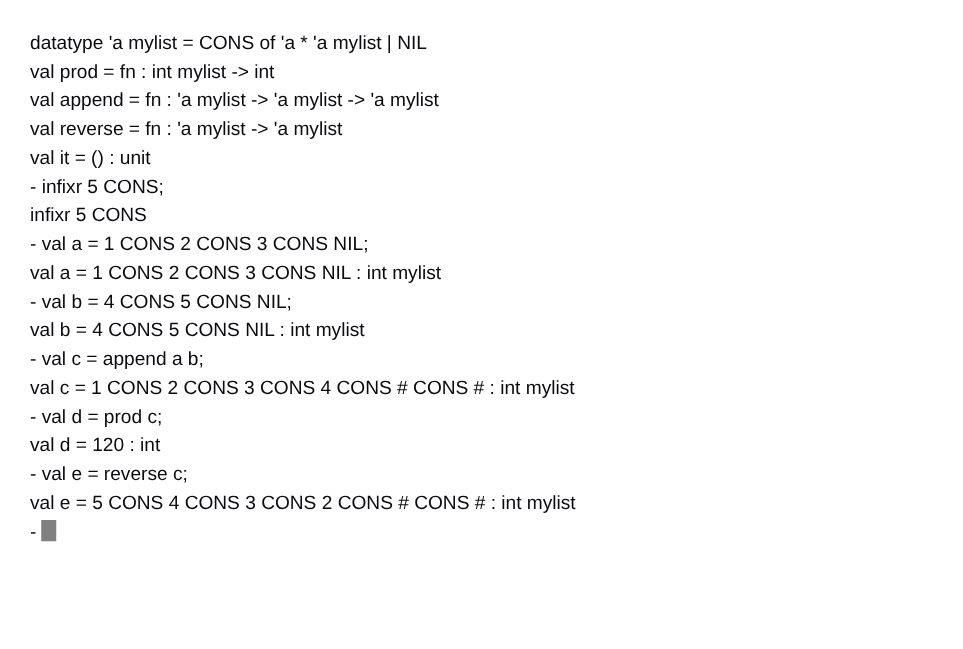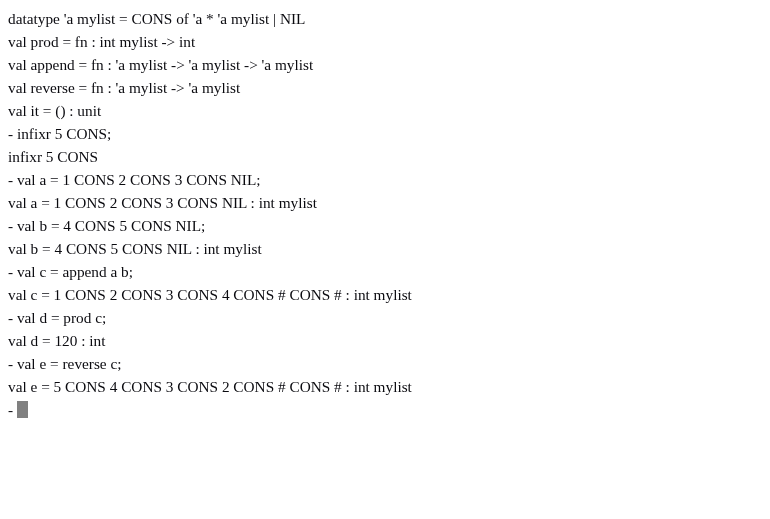--- a/index.html
+++ b/index.html
@@ -17,23 +17,23 @@
     position: absolute;
     left: 0;
     top: 0;
     width: 770px;
     height: 519px;
     background: #ffffff;
     padding: 7px 0 0 8px;
     box-sizing: border-box;
   }
   #console-output {
-    margin: 0;
+    margin: 16px;
     padding: 0;
-    font-family: Liberation Serif, serif;
+    font-family: Liberation Sans, sans-serif;
     font-size: 15.3px;
     line-height: 23px;
     color: #0a0a0f;
     white-space: pre;
     letter-spacing: 0px;
     -webkit-font-smoothing: antialiased;
   }
   .line {
     display: block;
     height: 23px;

